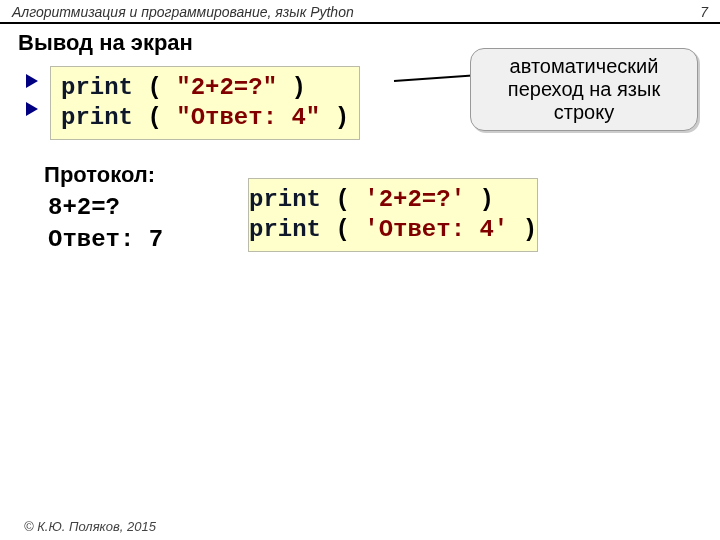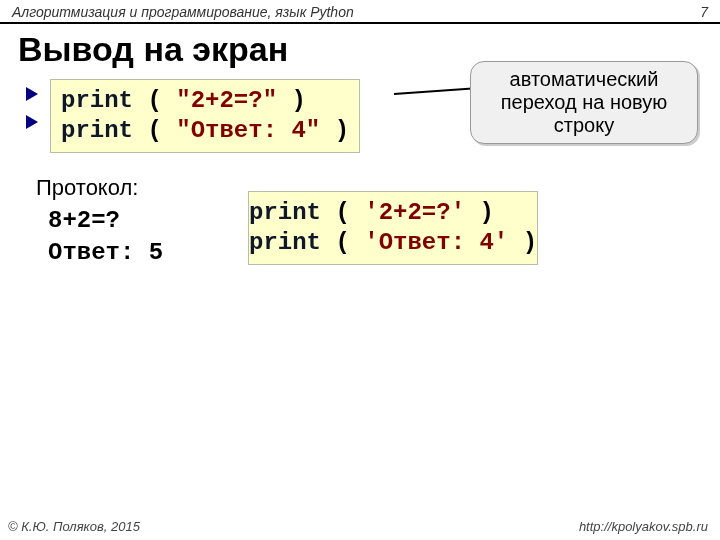--- a/index.html
+++ b/index.html
@@ -15,21 +15,21 @@
     display: flex;
     justify-content: space-between;
     align-items: flex-end;
     padding: 4px 12px 2px 12px;
     border-bottom: 2px solid #000;
     font-style: italic;
     font-size: 14px;
     color: #333;
   }
   .title {
-    font-size: 34px;
+    font-size: 22px;
     font-weight: bold;
     padding: 6px 34px 10px 18px;
   }
   .content {
     position: relative;
     padding: 0 18px;
   }
   .arrow-right {
     display: inline-block;
     width: 0; height: 0;
@@ -82,21 +82,21 @@
     background: #000;
     transform: rotate(-4deg);
     transform-origin: left center;
   }
   .protocol {
     position: absolute;
     left: 36px;
     top: 96px;
     font-size: 22px;
   }
-  .protocol .hdr { font-weight: normal; margin-bottom: 4px; }
+  .protocol .hdr { font-weight: bold; margin-bottom: 4px; text-align: center; }
   .protocol .mono {
     font-family: "Courier New", monospace;
     font-weight: bold;
     font-size: 24px;
     line-height: 1.35;
     padding-left: 12px;
     white-space: pre;
   }
   .codeblock2 {
     position: absolute;
@@ -109,21 +109,21 @@
     font-weight: bold;
     font-size: 24px;
     line-height: 1.25;
     white-space: pre;
   }
   .kw { color: #0f172a; }
   .str { color: #800000; }
   .footer {
     position: absolute;
     bottom: 6px;
-    left: 8px;
+    left: 24px;
     right: 12px;
     display: flex;
     justify-content: space-between;
     font-style: italic;
     font-size: 13px;
     color: #444;
   }
 </style>
 </head>
 <body>
@@ -139,29 +139,28 @@
 
   <div class="arrows-col">
     <span class="arrow-right"></span>
     <span class="arrow-right"></span>
   </div>
 
   <div class="codeblock1"><span class="kw">print</span><span> ( </span><span class="str">"2+2=?"</span><span> )</span>
 <span class="kw">print</span><span> ( </span><span class="str">"Ответ: 4"</span><span> )</span></div>
 
   <div class="callout-line"></div>
-  <div class="callout">автоматический переход на новую строку</div>
+  <div class="callout">автоматический переход на язык строку</div>
 
   <div class="protocol">
     <div class="hdr">Протокол:</div>
     <div class="mono"><span>8+2=?</span>
-<span>Ответ: 5</span></div>
+<span>Ответ: 7</span></div>
   </div>
 
   <div class="codeblock2"><span class="kw">print</span><span> ( </span><span class="str">'2+2=?'</span><span> )</span>
 <span class="kw">print</span><span> ( </span><span class="str">'Ответ: 4'</span><span> )</span></div>
 
 </div>
 
 <div class="footer">
   <span>© К.Ю. Поляков, 2015</span>
-  <span>http://kpolyakov.spb.ru</span>
 </div>
 
 </body></html>

